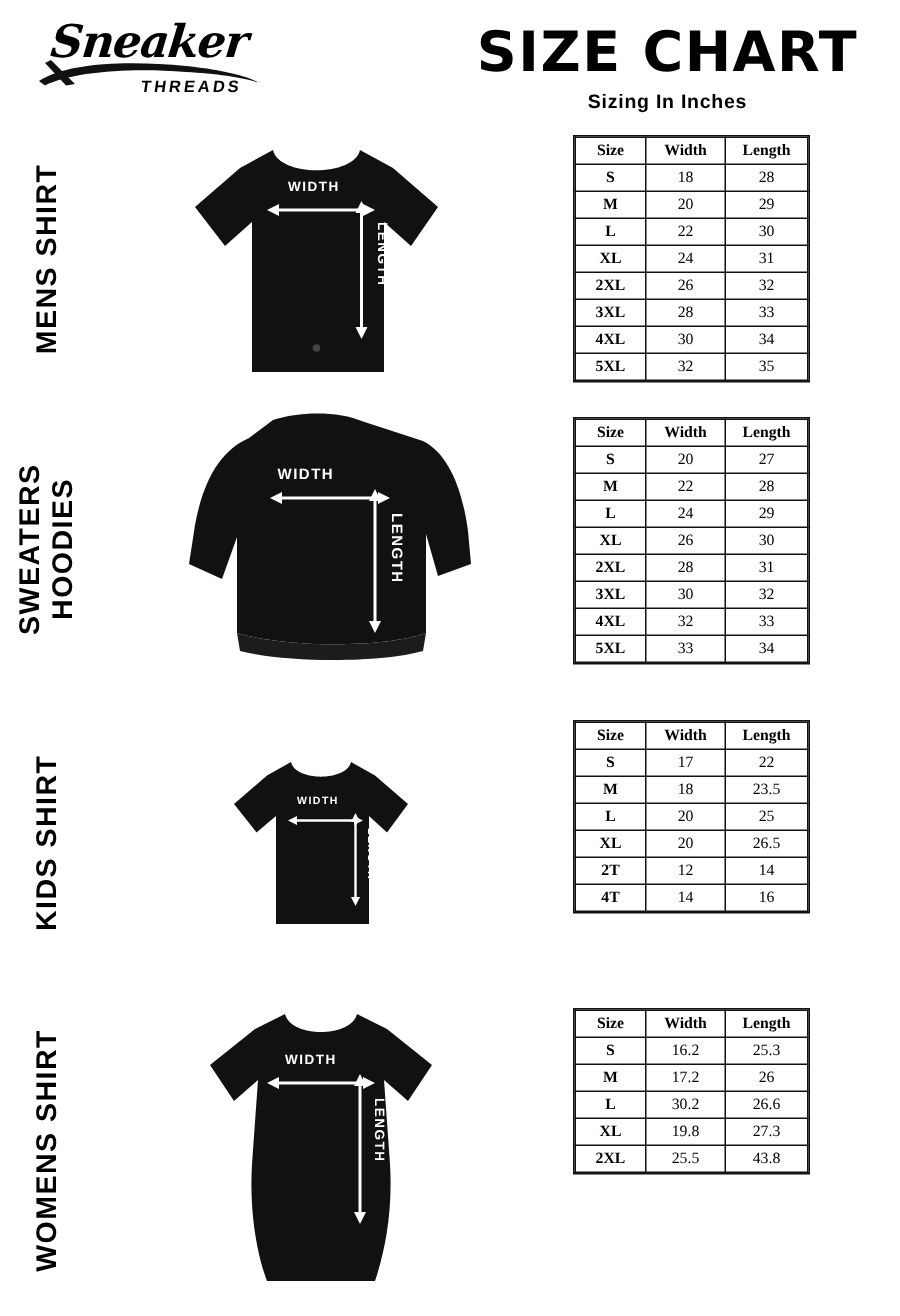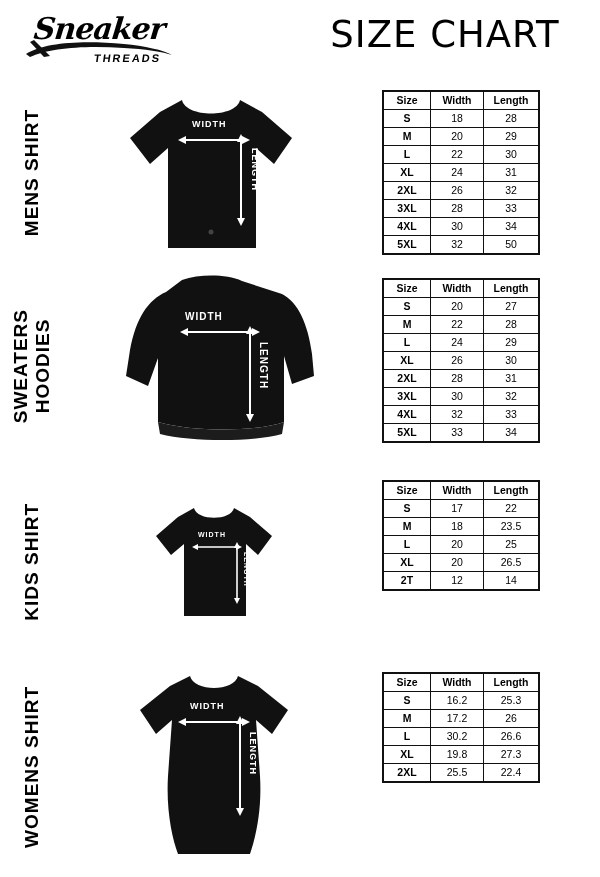--- a/index.html
+++ b/index.html
@@ -67,21 +67,21 @@
   }
   .title-block {
     position: absolute;
     left: 300px;
     top: 14px;
     width: 290px;
     text-align: center;
   }
   .size-chart-title {
     font-family: "DejaVu Sans", sans-serif;
-    font-weight: normal;
+    font-weight: bold;
     font-size: 37px;
     letter-spacing: 1px;
     line-height: 42px;
     margin: 0;
     white-space: nowrap;
   }
   .sizing-sub {
     font-family: "Liberation Sans", sans-serif;
     font-weight: bold;
     font-size: 13px;
@@ -120,21 +120,21 @@
     position: absolute;
   }
 
   
   .table-wrap {
     position: absolute;
     border: 1px solid #111;
   }
   table.size-table {
     border-collapse: collapse;
-    font-family: Liberation Sans, sans-serif;
+    font-family: Liberation Serif, serif;
   }
   table.size-table th,
   table.size-table td {
     border: 1px solid #111;
     text-align: center;
     font-size: 10.5px;
     padding: 0;
     height: 17px;
     line-height: 17px;
   }
@@ -170,20 +170,21 @@
       <div class="script">Sneaker</div>
       <svg class="swoosh" viewBox="0 0 150 22">
         <path d="M2 16 C 20 4, 60 2, 100 6 C 120 8, 140 12, 148 17 C 140 14, 120 11, 100 10 C 62 7, 24 10, 6 19 Z" fill="#111"></path>
         <path d="M10 2 L 26 18 L 20 19 L 6 4 Z" fill="#111"></path>
       </svg>
       <div class="threads">THREADS</div>
     </div>
 
     <div class="title-block">
       <div class="size-chart-title">SIZE CHART</div>
+      <div class="sizing-sub">Sizing In Inches</div>
     </div>
   </div>
 
   <div class="section" style="top:86px;height:174px;">
     <div class="sec-label">
       <span>MENS SHIRT</span>
     </div>
 
     <svg class="garment" style="left:120px;top:6px;width:180px;height:162px;" viewBox="0 0 180 162">
       <path d="M62 8 L40 20 L10 46 L30 72 L48 56 L48 156 L136 156 L136 56 L154 72 L172 46 L142 20 L120 8 C116 26, 66 26, 62 8 Z" fill="#111"></path>
@@ -245,21 +246,21 @@
               <td>33</td>
             </tr>
           <tr>
               <td>4XL</td>
               <td>30</td>
               <td>34</td>
             </tr>
           <tr>
               <td>5XL</td>
               <td>32</td>
-              <td>50</td>
+              <td>35</td>
             </tr>
         </tbody>
       </table>
     </div>
   </div>
 
   <div class="section" style="top:264px;height:204px;">
     <div class="sec-label">
       <span>SWEATERS
 HOODIES</span>
@@ -386,20 +387,25 @@
           <tr>
               <td>XL</td>
               <td>20</td>
               <td>26.5</td>
             </tr>
           <tr>
               <td>2T</td>
               <td>12</td>
               <td>14</td>
             </tr>
+          <tr>
+              <td>4T</td>
+              <td>14</td>
+              <td>16</td>
+            </tr>
         </tbody>
       </table>
     </div>
   </div>
 
   <div class="section" style="top:656px;height:221px;">
     <div class="sec-label">
       <span>WOMENS SHIRT</span>
     </div>
 
@@ -445,20 +451,20 @@
               <td>26.6</td>
             </tr>
           <tr>
               <td>XL</td>
               <td>19.8</td>
               <td>27.3</td>
             </tr>
           <tr>
               <td>2XL</td>
               <td>25.5</td>
-              <td>22.4</td>
+              <td>43.8</td>
             </tr>
         </tbody>
       </table>
     </div>
   </div>
 
 </div>
 
 </body></html>

